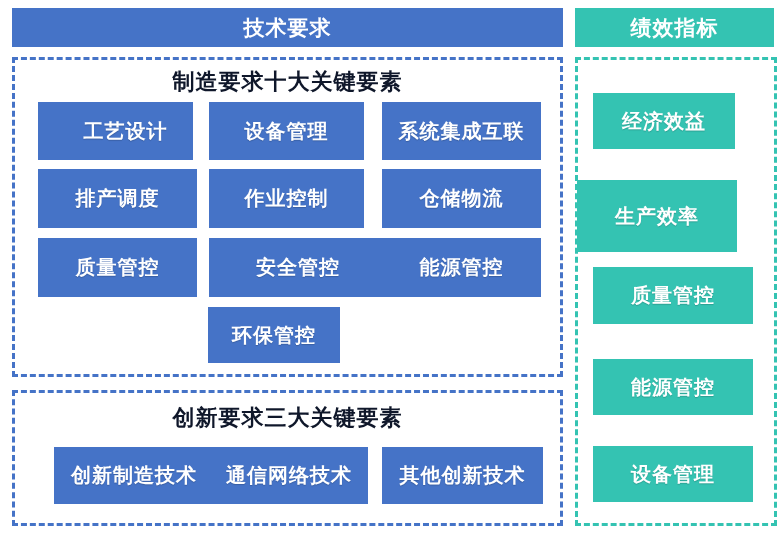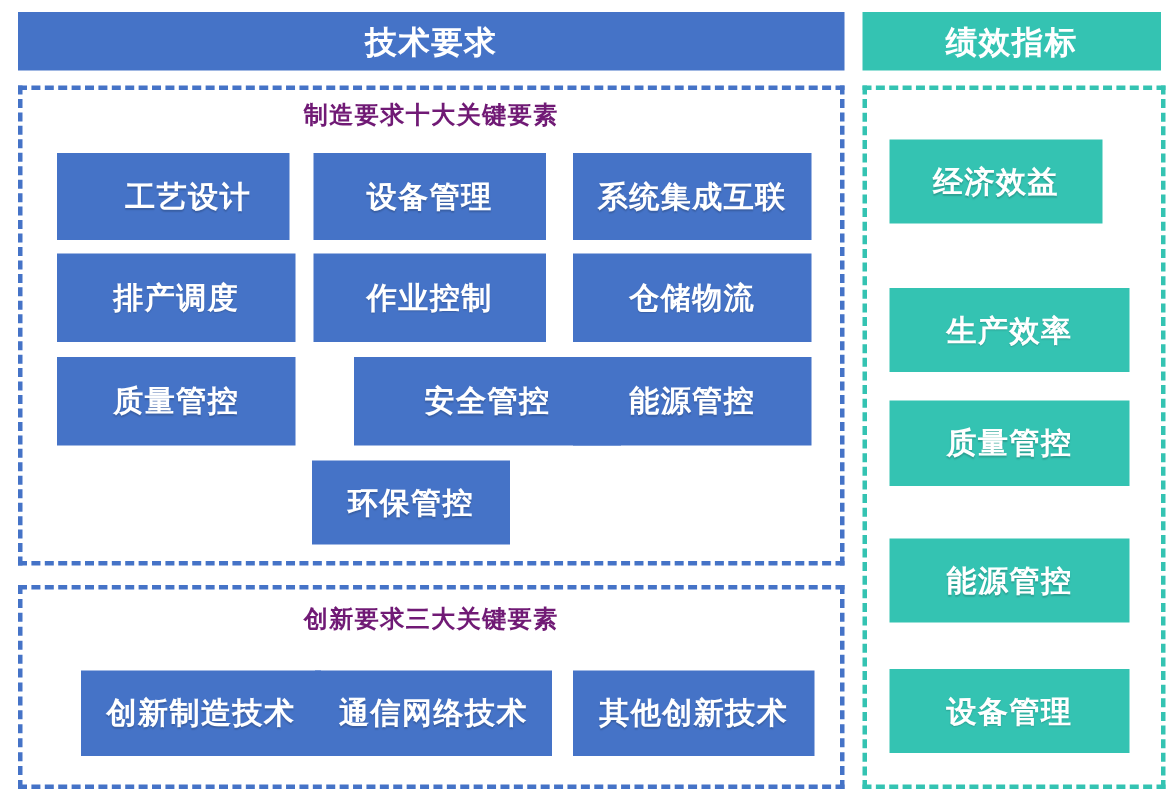--- a/index.html
+++ b/index.html
@@ -22,23 +22,23 @@
     position:absolute;
     background:#ffffff;
     box-sizing:border-box;
   }
   .dash-blue{border:3px dashed #4573c7;}
   .dash-teal{border:3px dashed #34c3b2;}
   .box-title{
     position:absolute;
     width:100%;
     text-align:center;
-    color:#701a75;
+    color:#0f172a;
     font-weight:bold;
-    font-size:16px;
+    font-size:22px;
     letter-spacing:1px;
   }
   .btn{
     position:absolute;
     display:flex;align-items:center;justify-content:center;
     color:#ffffff;font-weight:bold;font-size:20px;
     letter-spacing:1px;
     text-shadow:0 1px 1px rgba(0,0,0,0.18);
   }
   .btn-blue{background:#4573c7;}
@@ -59,34 +59,34 @@
 
   <div class="btn btn-blue" style="left:38px;top:102px;width:135px;height:58px;padding-left:20px;">工艺设计</div>
   <div class="btn btn-blue" style="left:209px;top:102px;width:155px;height:58px;">设备管理</div>
   <div class="btn btn-blue" style="left:382px;top:102px;width:159px;height:58px;">系统集成互联</div>
 
   <div class="btn btn-blue" style="left:38px;top:169px;width:159px;height:59px;">排产调度</div>
   <div class="btn btn-blue" style="left:382px;top:169px;width:159px;height:59px;">仓储物流</div>
   <div class="btn btn-blue" style="left:209px;top:169px;width:155px;height:59px;">作业控制</div>
 
   <div class="btn btn-blue" style="left:38px;top:238px;width:159px;height:59px;">质量管控</div>
-  <div class="btn btn-blue" style="left:209px;top:238px;width:178px;height:59px;margin-left:27px;">安全管控</div>
+  <div class="btn btn-blue" style="left:209px;top:238px;width:178px;height:59px;">安全管控</div>
   <div class="btn btn-blue" style="left:382px;top:238px;width:159px;height:59px;">能源管控</div>
 
   <div class="btn btn-blue" style="left:208px;top:307px;width:132px;height:56px;">环保管控</div>
 
   <div class="dashbox dash-blue" style="left:12px;top:390px;width:551px;height:136px;">
     <div class="box-title" style="top:10px;">创新要求三大关键要素</div>
   </div>
 
   <div class="btn btn-blue" style="left:54px;top:447px;width:160px;height:57px;">创新制造技术</div>
   <div class="btn btn-blue" style="left:210px;top:447px;width:158px;height:57px;">通信网络技术</div>
   <div class="btn btn-blue" style="left:382px;top:447px;width:161px;height:57px;">其他创新技术</div>
 
   <div class="dashbox dash-teal" style="left:575px;top:57px;width:202px;height:469px;"></div>
 
   <div class="btn btn-teal" style="left:593px;top:93px;width:142px;height:56px;">经济效益</div>
-  <div class="btn btn-teal" style="left:593px;top:180px;width:160px;height:56px;margin-top:12px;">生产效率</div>
+  <div class="btn btn-teal" style="left:577px;top:180px;width:160px;height:72px;">生产效率</div>
   <div class="btn btn-teal" style="left:593px;top:267px;width:160px;height:57px;">质量管控</div>
   <div class="btn btn-teal" style="left:593px;top:359px;width:160px;height:56px;">能源管控</div>
   <div class="btn btn-teal" style="left:593px;top:446px;width:160px;height:56px;">设备管理</div>
 
 </div>
 
 </body></html>

